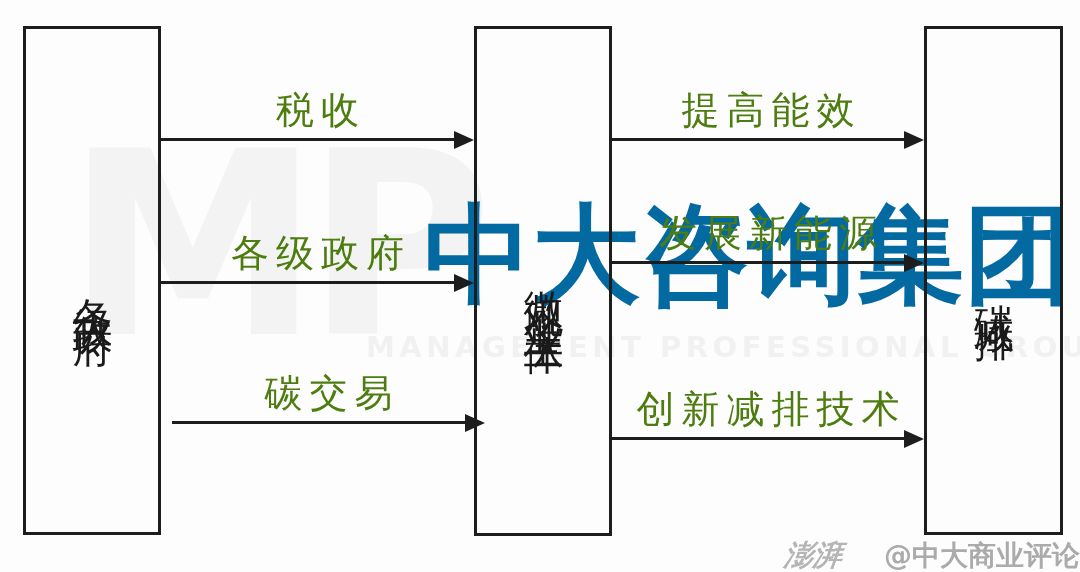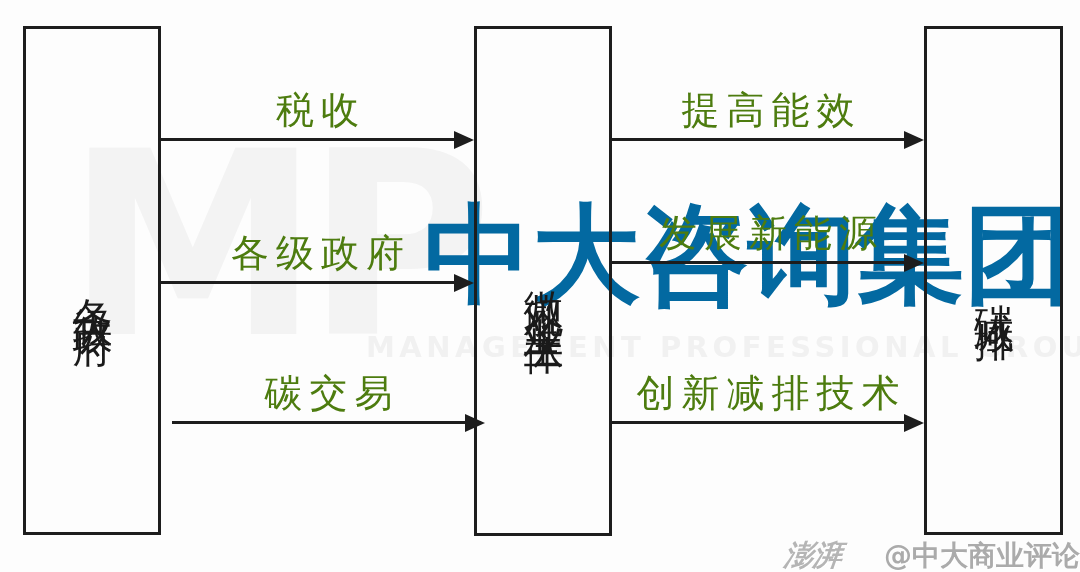--- a/index.html
+++ b/index.html
@@ -44,21 +44,21 @@
     font-size:40px;line-height:1;letter-spacing:9px;
     color:#1a1a1a;padding-top:9px;
   }
   
   .arrow{position:absolute;height:3px;z-index:1;}
   .a-l1{left:161px;top:138px;width:313px;}
   .a-l2{left:161px;top:281px;width:313px;}
   .a-l3{left:172px;top:421px;width:313px;}
   .a-r1{left:612px;top:138px;width:312px;}
   .a-r2{left:612px;top:261px;width:312px;text-decoration:underline;}
-  .a-r3{left:612px;top:421px;width:312px;}
+  .a-r3{left:612px;top:437px;width:312px;}
   .shaft{position:absolute;left:0;right:4px;top:0;bottom:0;background:#1d1d1d;}
   .head{
     position:absolute;right:0;top:50%;margin-top:-9px;
     width:0;height:0;border-style:solid;
     border-width:9px 0 9px 20px;
     border-color:transparent transparent transparent #1d1d1d;
   }
   .alabel{
     position:absolute;left:0;right:0;bottom:9px;
     text-align:center;white-space:nowrap;

